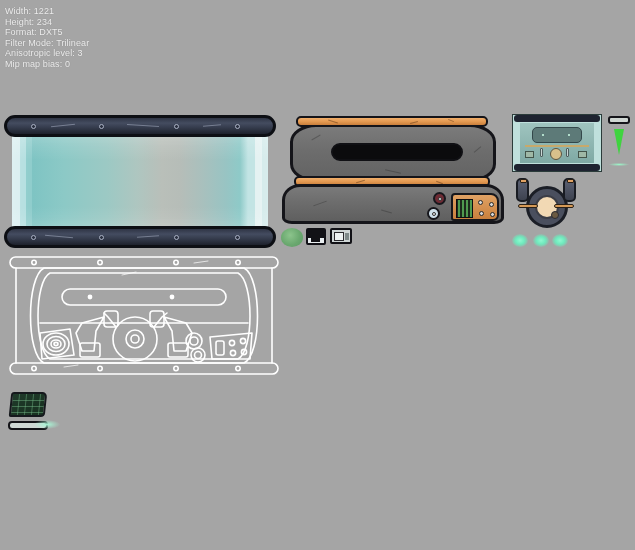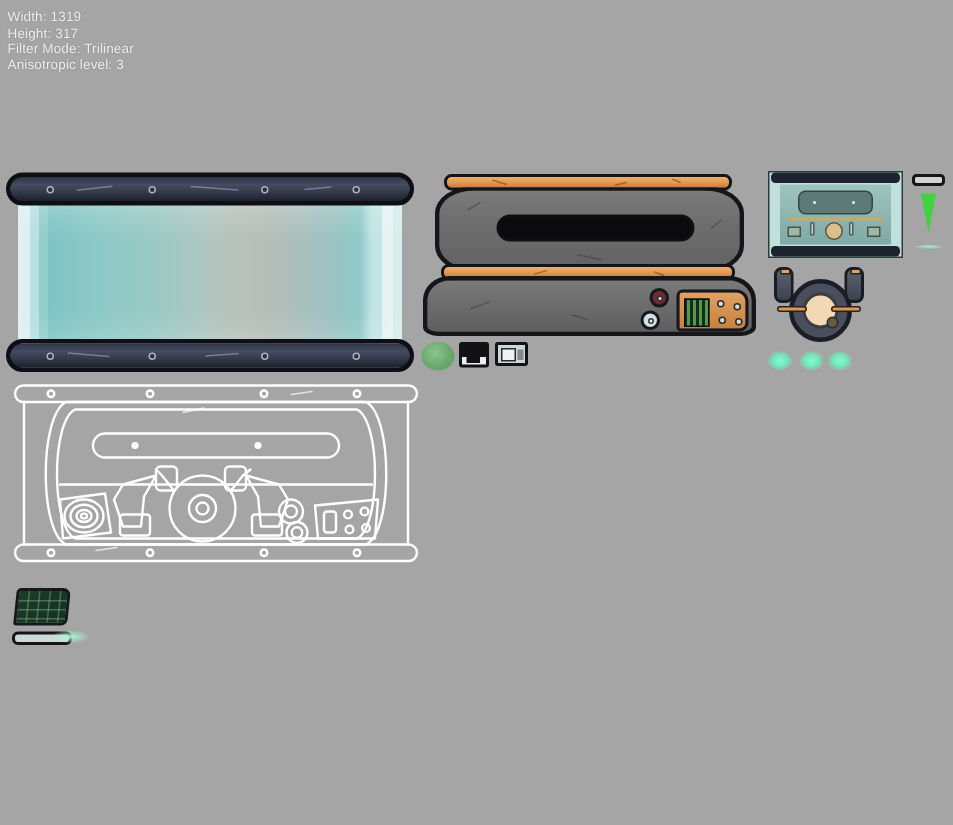--- a/index.html
+++ b/index.html
@@ -158,24 +158,26 @@
   #sprite-light-bar{left:8px;top:421px;width:40px;height:9px;background:#cfd8d4;border:2.5px solid #141418;box-sizing:border-box;border-radius:4px;}
   #sprite-glow{left:34px;top:420px;width:26px;height:9px;border-radius:50%;
     background:radial-gradient(ellipse at center,#a9f6d6 0%,rgba(169,246,214,0) 72%);}
 </style>
 </head>
 <body>
 
 <div id="stage">
 
   <div class="meta">
-    <div class="meta-row">Width: 1319</div>
-    <div class="meta-row">Height: 317</div>
+    <div class="meta-row">Width: 1221</div>
+    <div class="meta-row">Height: 234</div>
+    <div class="meta-row">Format: DXT5</div>
     <div class="meta-row">Filter Mode: Trilinear</div>
     <div class="meta-row">Anisotropic level: 3</div>
+    <div class="meta-row">Mip map bias: 0</div>
   </div>
 
   <div class="abs" id="glass-panel">
     <div class="glass-body"></div>
 
     <div class="rail top">
       <div class="rivet" style="left:24px"></div>
       <div class="rivet" style="left:92px"></div>
       <div class="rivet" style="left:167px"></div>
       <div class="rivet" style="left:228px"></div>

